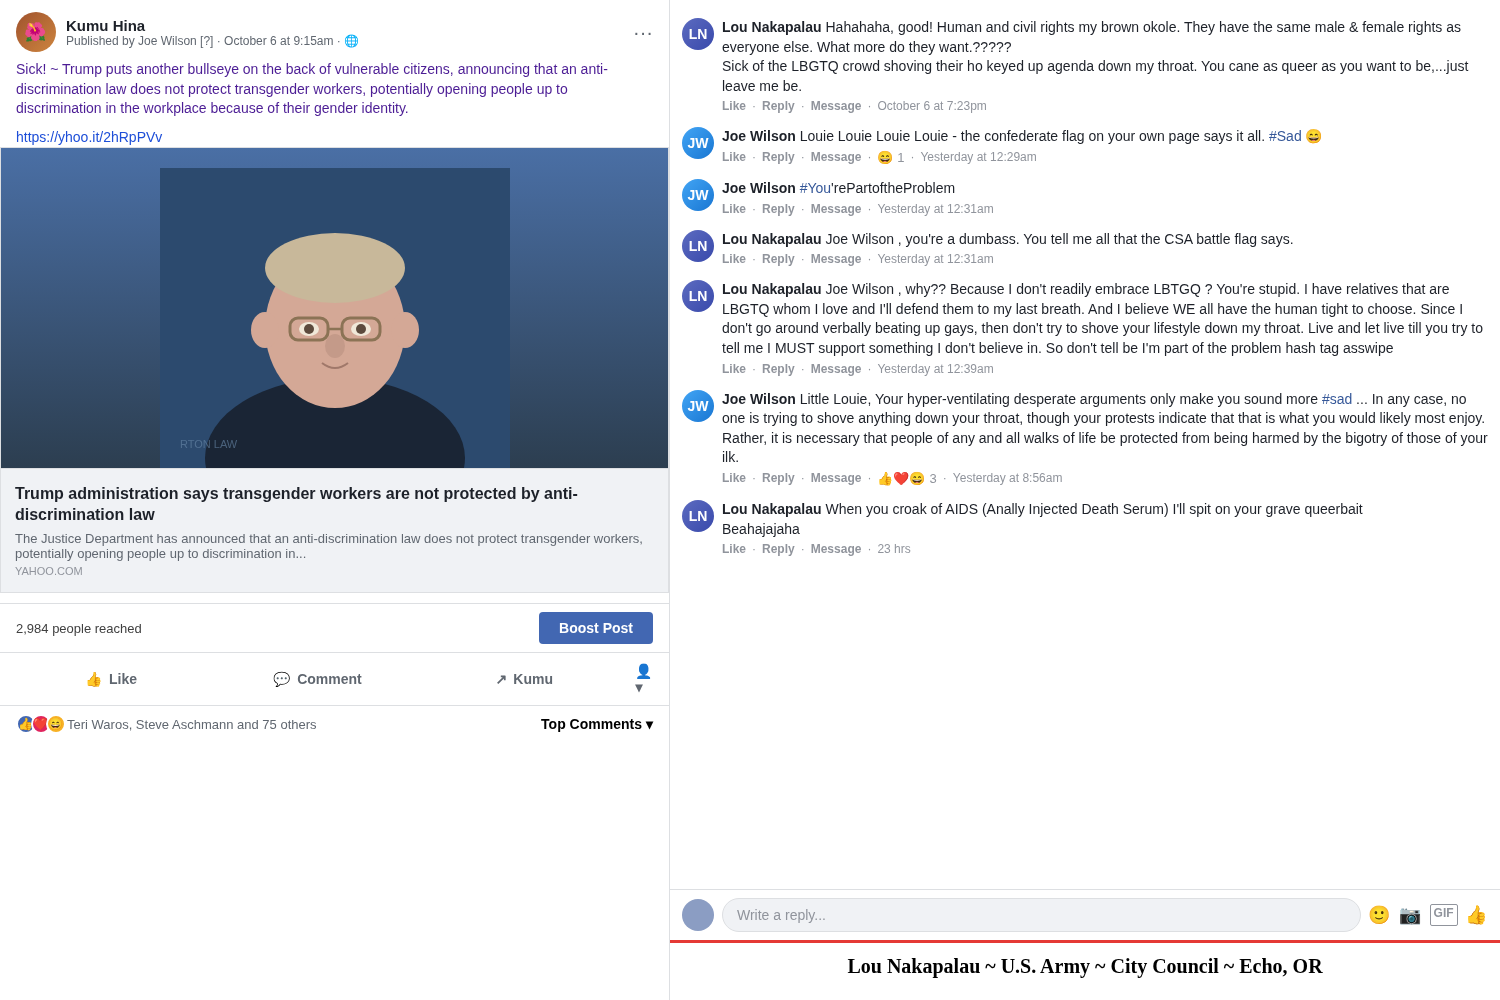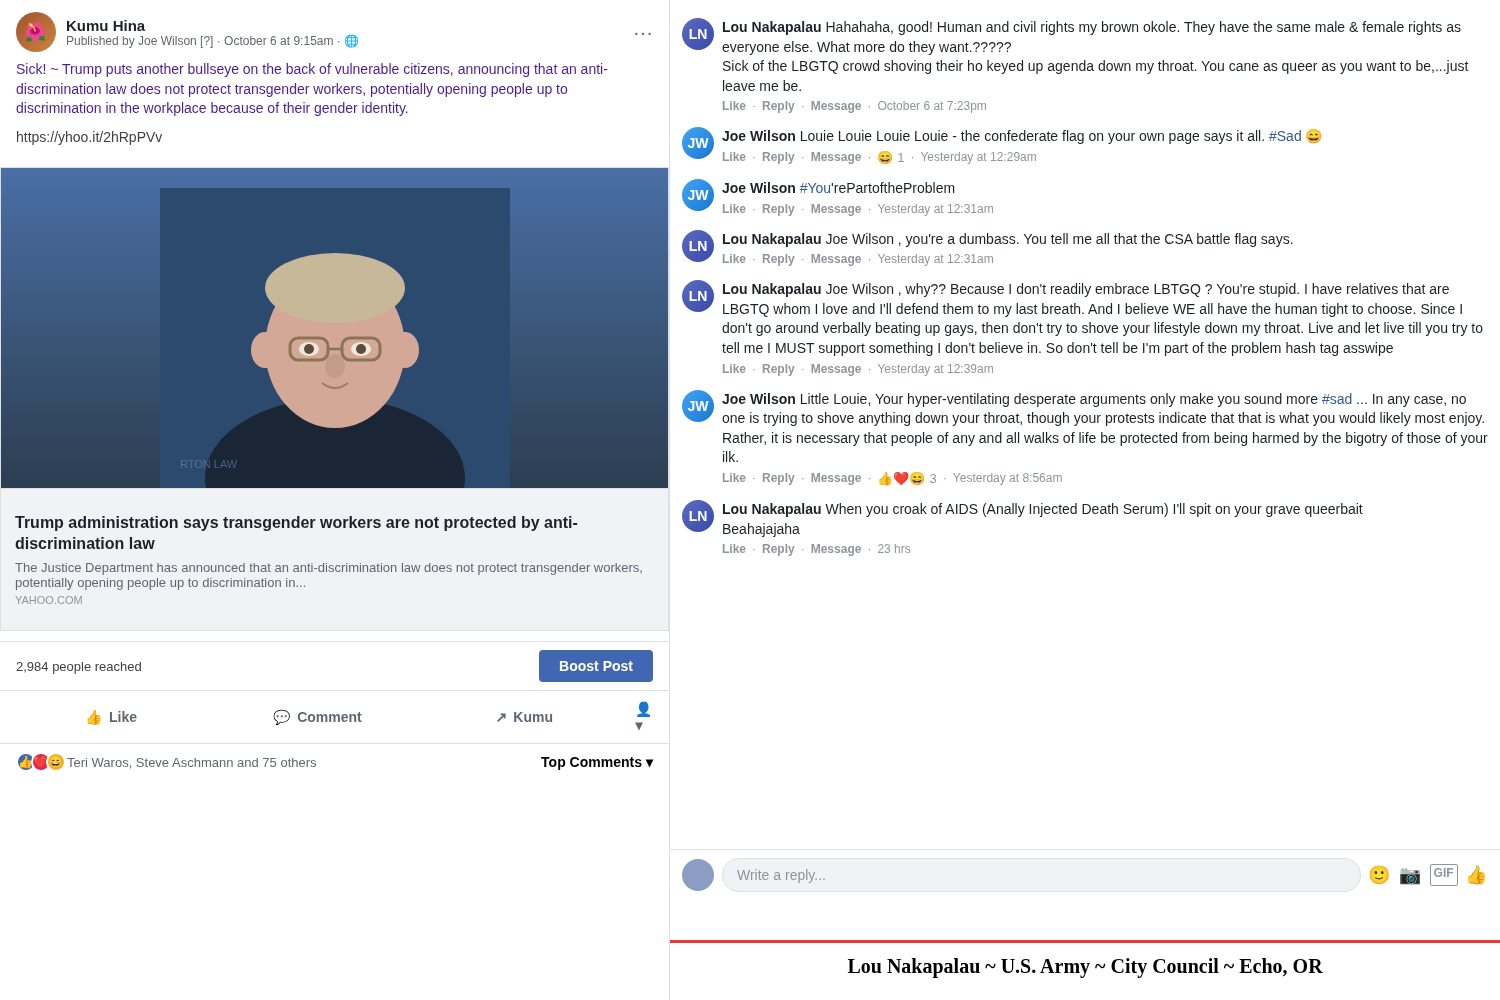--- a/index.html
+++ b/index.html
@@ -51,42 +51,42 @@
     .post-author { font-weight: 700; font-size: 15px; color: #1d2129; }
     .post-byline { font-size: 12px; color: #606770; }
     .more-btn { color: #606770; font-size: 20px; cursor: pointer; }
     .post-text {
       padding: 0 16px 10px;
       font-size: 14px;
       color: #4c1d95;
       line-height: 1.4;
     }
     .post-link {
-      padding: 0 16px 22px;
-      color: #404040;
+      padding: 0 16px 2px;
+      color: #1d4ed8;
       font-size: 14px;
       text-decoration: none;
     }
     .article-card {
       margin: 0 0 10px 0;
       border: 1px solid #dddfe2;
       overflow: hidden;
     }
     .article-image {
       width: 100%;
       height: 320px;
       background: linear-gradient(135deg, #2c3e50, #34495e, #4a6fa5);
       position: relative;
       display: flex;
       align-items: center;
       justify-content: center;
       overflow: hidden;
     }
     .article-text-block {
-      padding: 24px 14px;
+      padding: 15px 14px;
       background: #f0f2f5;
       border-top: 1px solid #dddfe2;
     }
     .article-title { font-weight: 700; font-size: 16px; color: #1d2129; margin-bottom: 6px; line-height: 1.3; }
     .article-desc { font-size: 13px; color: #606770; margin-bottom: 4px; }
     .article-source { font-size: 11px; color: #90949c; text-transform: uppercase; }
     .reach-bar {
       display: flex;
       align-items: center;
       justify-content: space-between;
@@ -156,21 +156,20 @@
       cursor: pointer;
       font-weight: 600;
     }
     .right-panel {
       flex: 1;
       background: #fff;
       display: flex;
       flex-direction: column;
       overflow-y: auto;
       padding: 10px 0;
-      gap: 40px;
     }
     .comments-section {
       padding: 8px 12px;
       flex: 1;
       overflow-y: auto;
     }
     .comment-item {
       display: flex;
       gap: 8px;
       margin-bottom: 14px;

